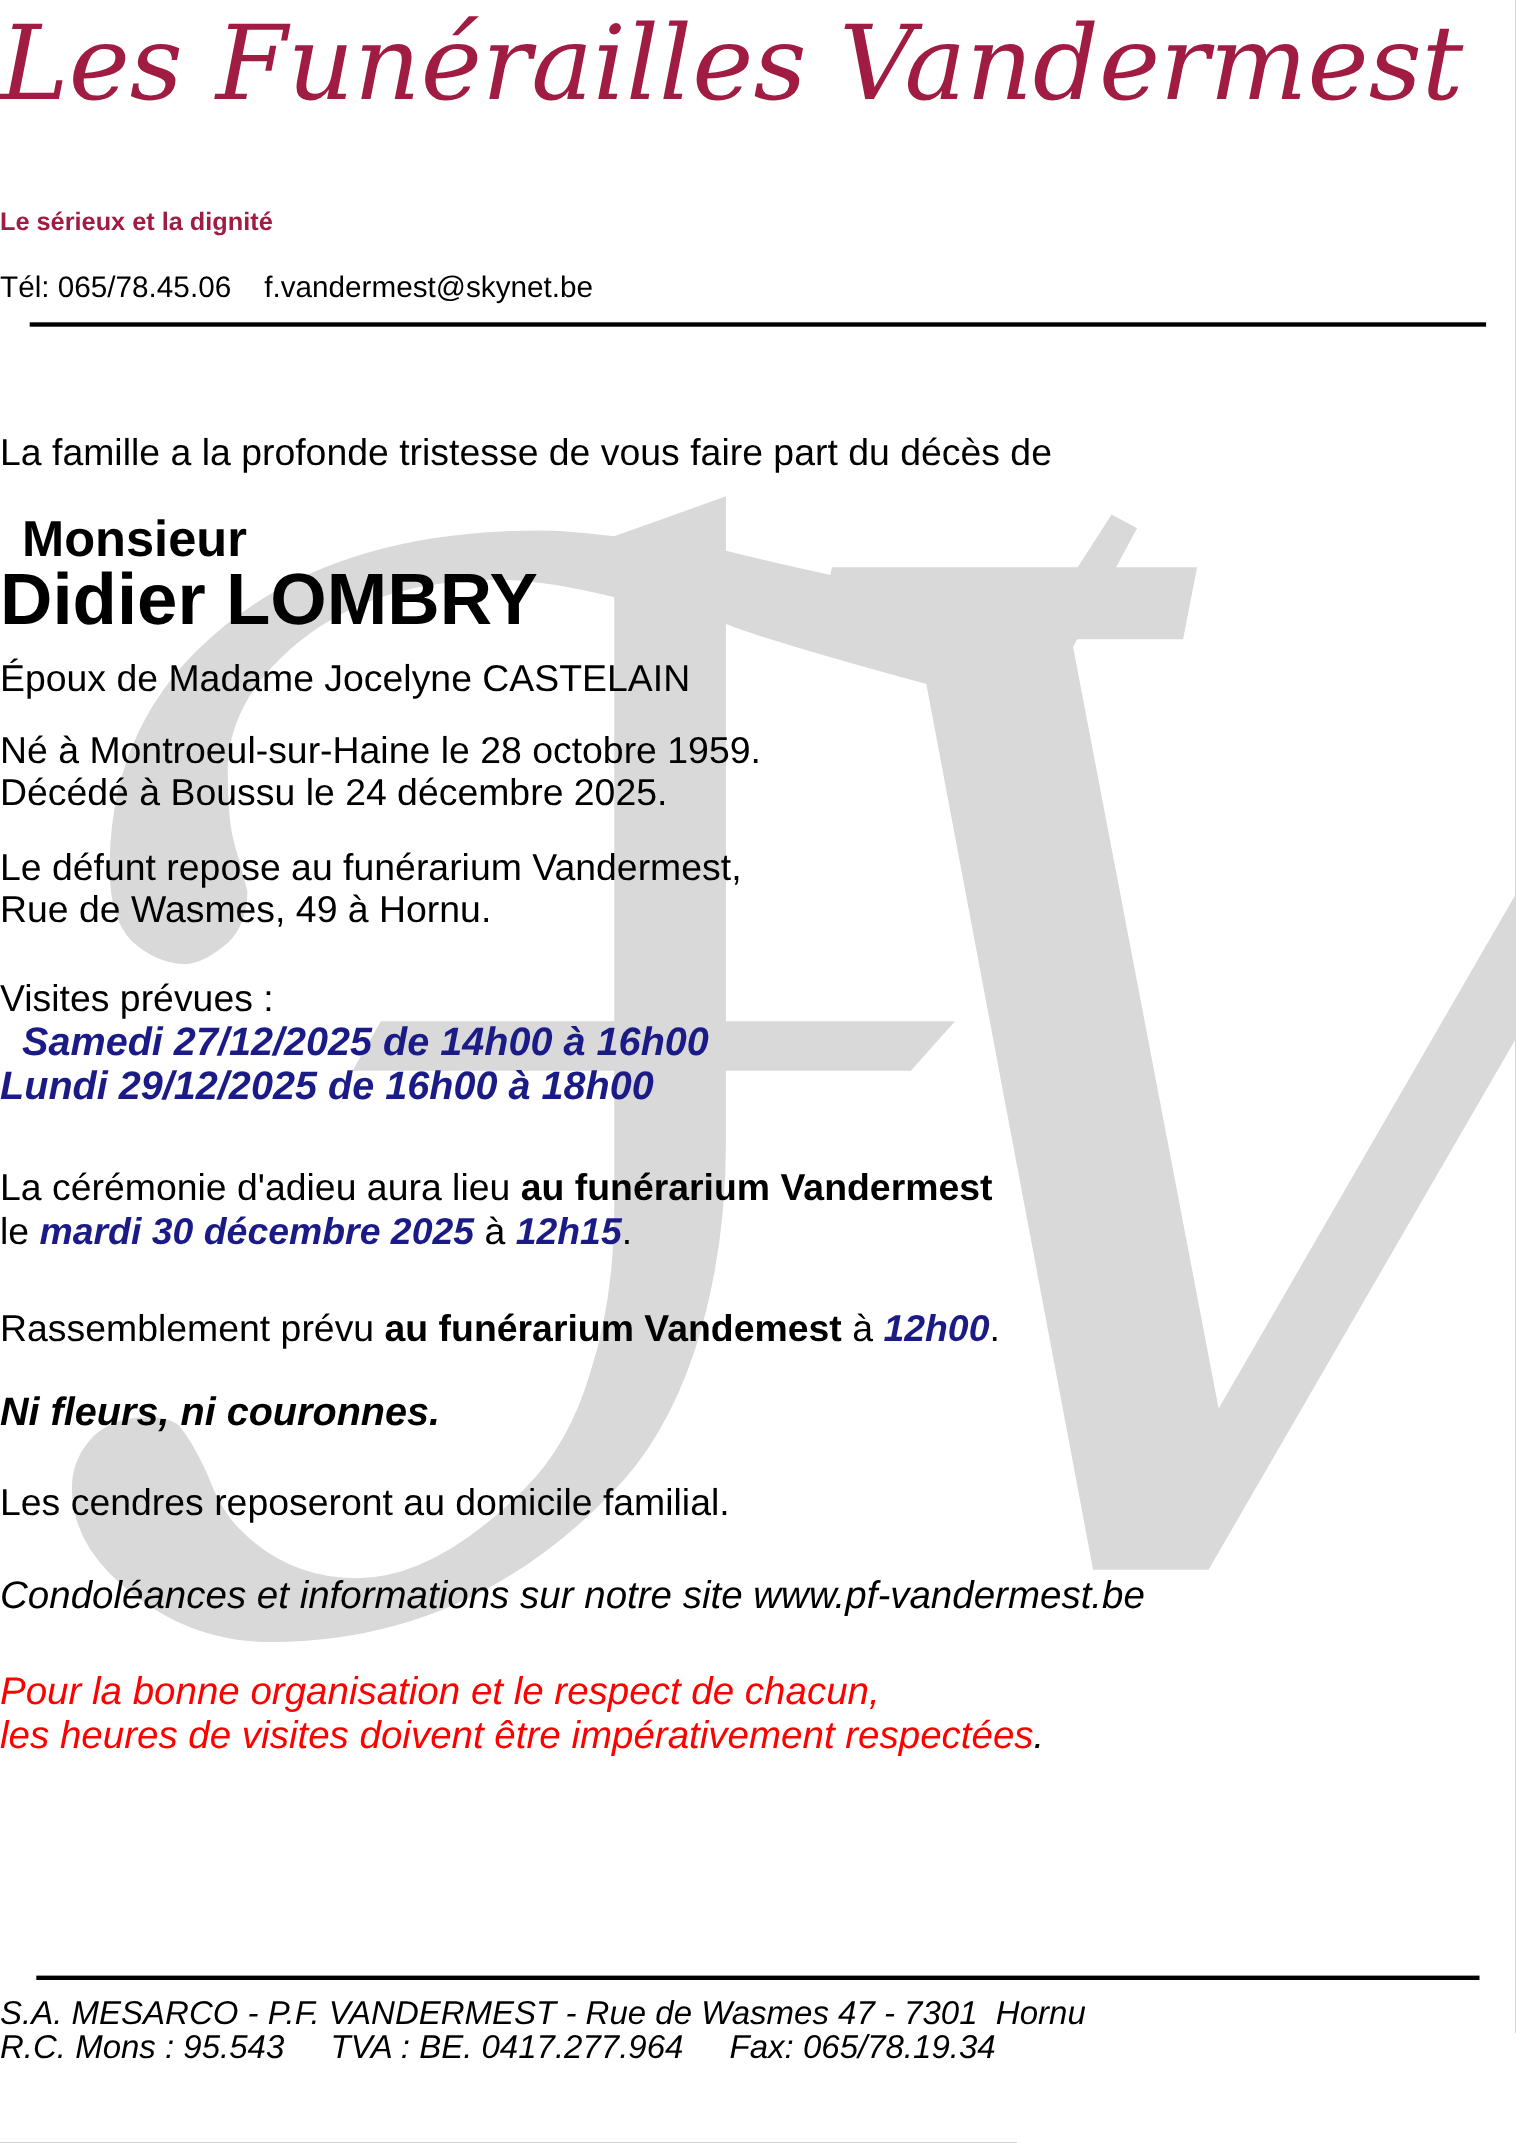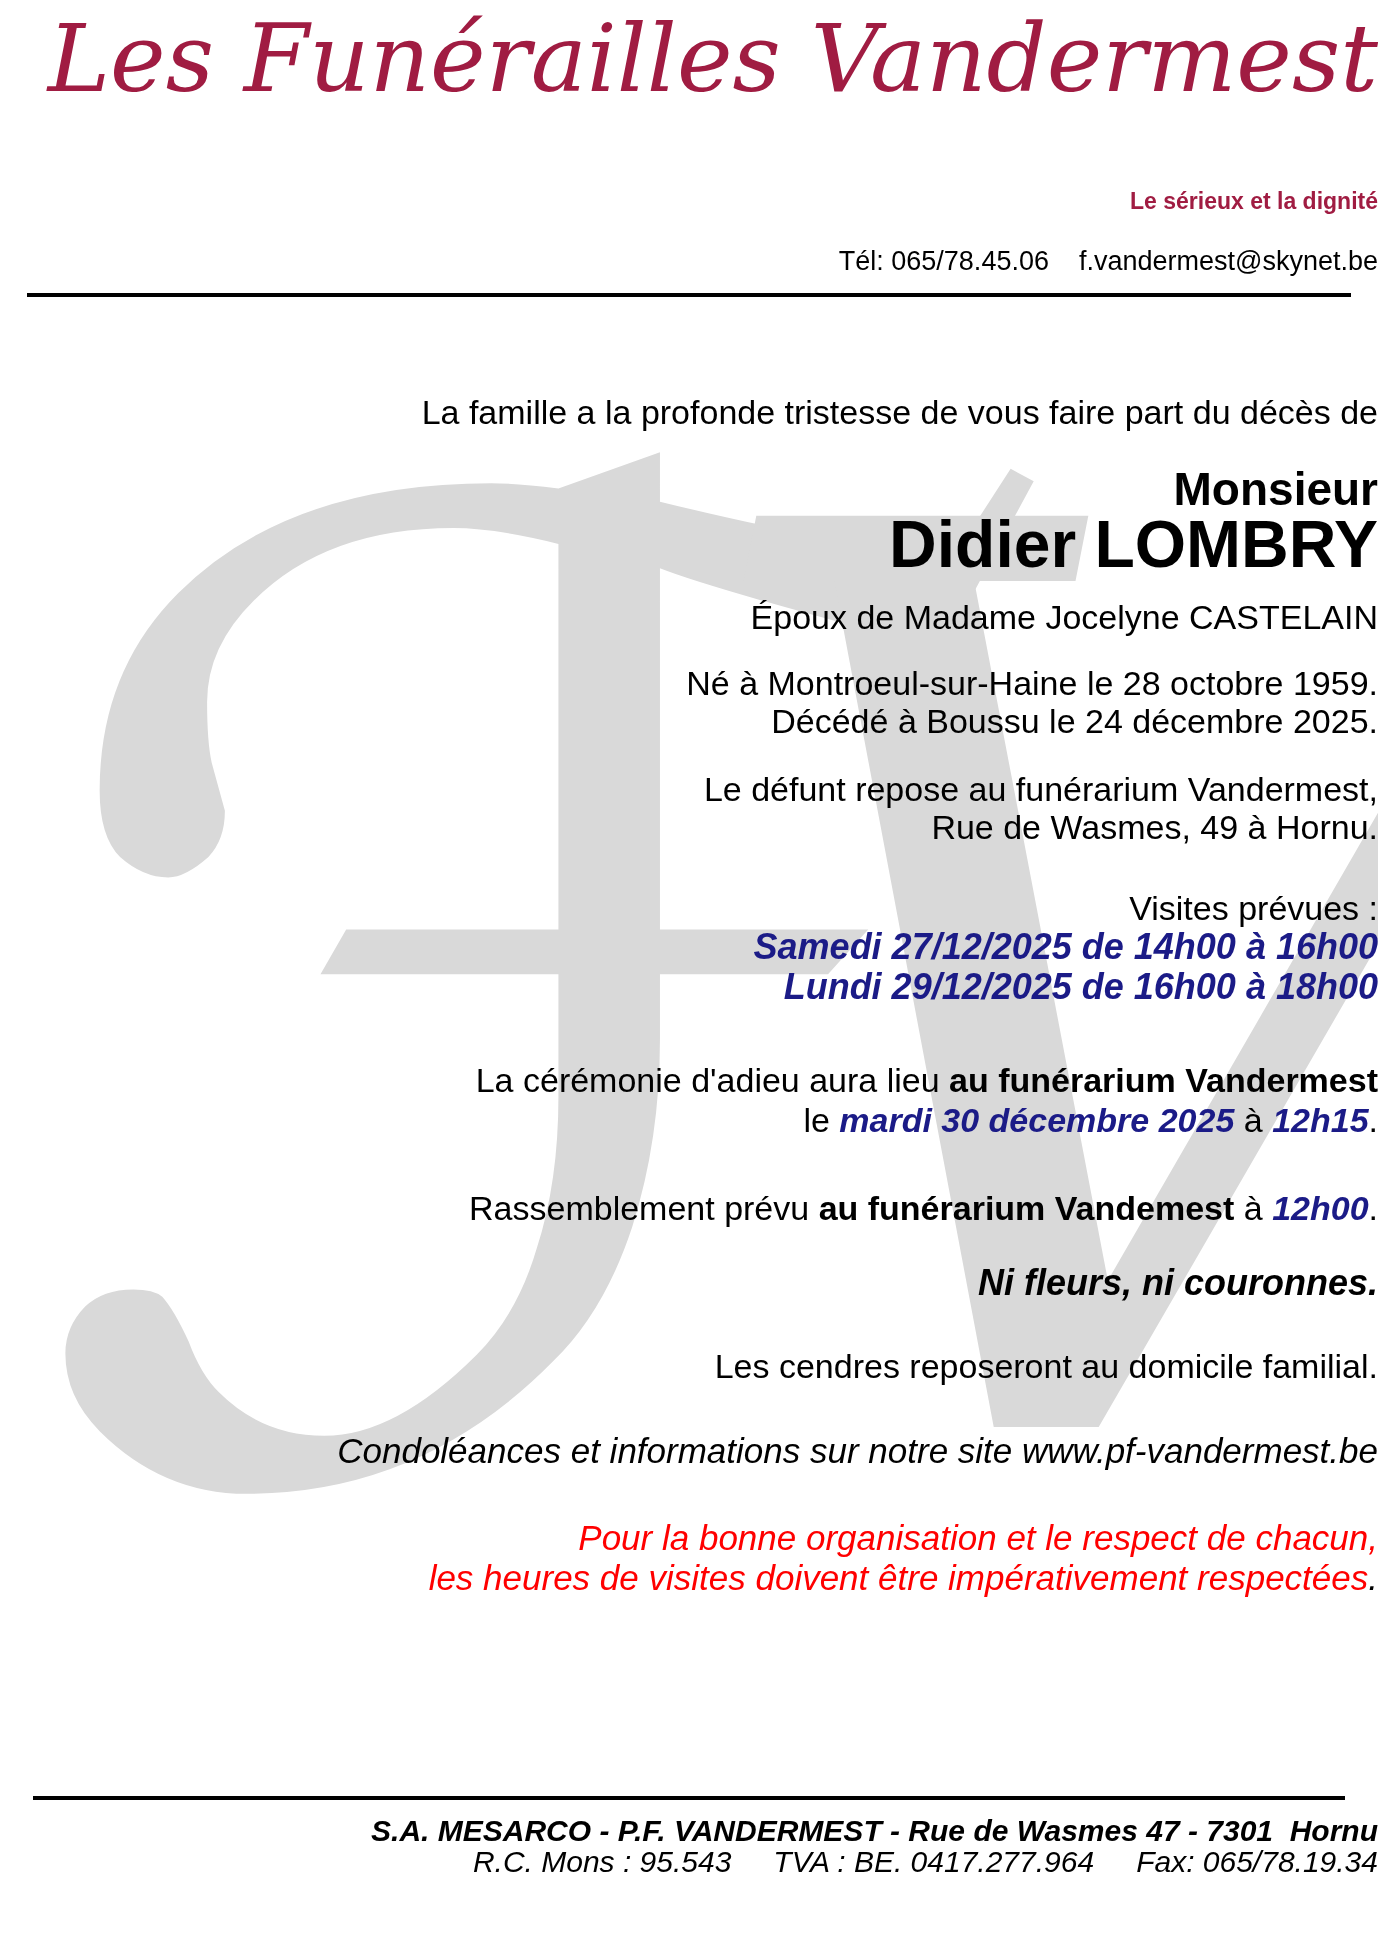--- a/index.html
+++ b/index.html
@@ -18,21 +18,21 @@
     position:absolute;left:10px;top:330px;
     font-family:"DejaVu Sans","DejaVu Serif",serif;
     font-size:1350px;line-height:1;
   }
   .wm-v{
     position:absolute;left:680px;top:370px;
     font-family:"DejaVu Serif",serif;font-style:italic;
     font-size:1250px;line-height:1;
   }
   
-  .row{position:absolute;left:0;right:0;text-align:right;z-index:1;line-height:1.18;}
+  .row{position:absolute;left:0;right:0;text-align:left;z-index:1;line-height:1.18;}
   .divider{position:absolute;z-index:1;background:#000;height:4px;}
   
   .title{
     top:4px;
     font-family:"DejaVu Serif",serif;font-style:italic;
     font-size:94px;color:#a01c42;
   }
   .tagline{top:188px;font-size:23px;font-weight:bold;color:#a01c42;}
   .contact{top:246px;font-size:27px;}
   .contact .phone{margin-right:30px;}
@@ -60,21 +60,21 @@
   .condol{top:1430px;font-size:35px;font-style:italic;}
   .notice{font-size:35px;font-style:italic;color:#ff0000;}
   .notice1{top:1517px;}
   .notice2{top:1557px;}
   .b{font-weight:bold;}
   .black-seg{color:#000;}
   .pre{white-space:pre-wrap;}
   
   #rule-bottom{top:1796px;left:33px;width:1312px;}
   .footer-row{font-size:30px;font-style:italic;}
-  .f1{top:1813px;font-weight:bold;}
+  .f1{top:1813px;}
   .f2{top:1844px;}
   .f2 .gap{margin-right:42px;}
 </style>
 </head>
 <body>
 
 <div class="page">
 
   <div class="watermark">
     <span class="wm-f">ℱ</span>

